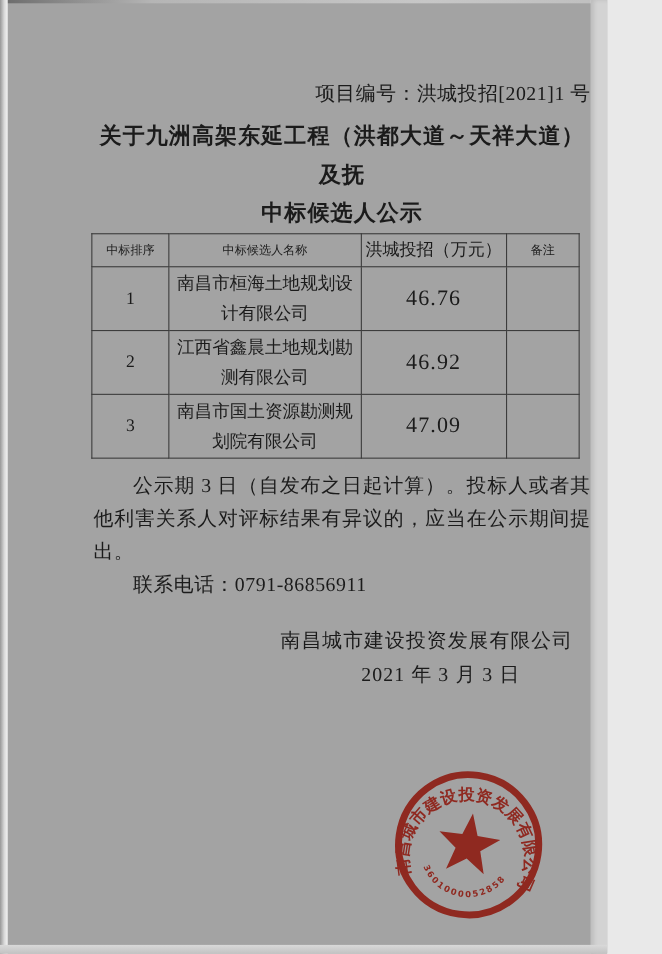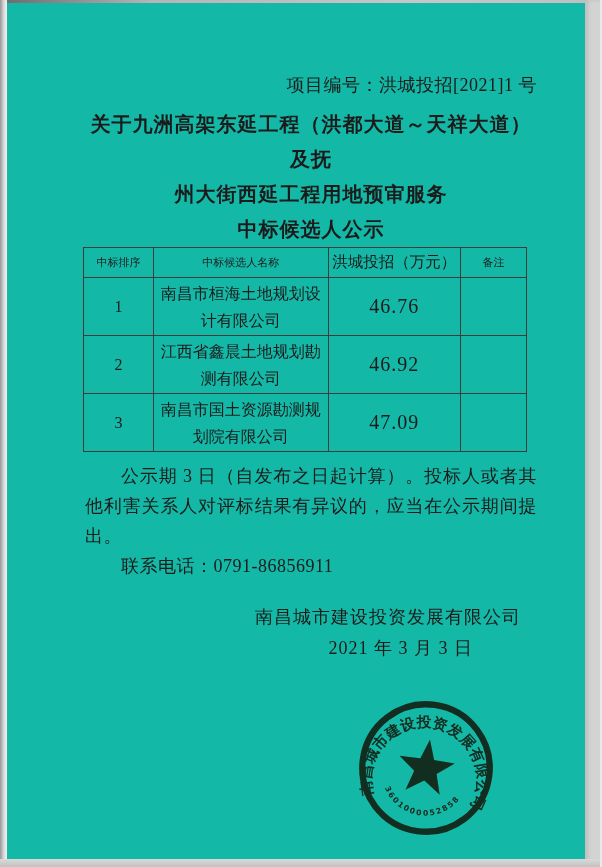--- a/index.html
+++ b/index.html
@@ -1,18 +1,18 @@
 <!DOCTYPE html>
 <html><head>
 <meta charset="utf-8">
 <style>
   html,body{margin:0;padding:0;background:#e9e9e9;}
   .page{
-    position:relative;width:600px;height:867px;overflow:hidden;
-    background:#14b8a6;color:#1b1b1b;
+    position:relative;width:552px;height:867px;overflow:hidden;
+    background:#a3a3a3;color:#1b1b1b;
     font-family:"Liberation Serif","DejaVu Serif",serif;
   }
   
   .edge-top{position:absolute;left:0;top:0;right:0;height:3px;
     background:linear-gradient(to right,#6a6a6a,#b5b5b5 25%,#c7c7c7 70%,#bfbfbf);}
   .edge-left{position:absolute;left:0;top:0;bottom:0;width:7px;
     background:linear-gradient(to right,#979797,#d8d8d8 55%,#f3f3f3);}
   .edge-right{position:absolute;right:0;top:0;bottom:0;width:15px;
     background:#d3d3d3;box-shadow:inset 3px 0 4px rgba(0,0,0,.10);}
   .edge-bottom{position:absolute;left:0;bottom:0;right:0;height:8px;
@@ -51,21 +51,20 @@
 <body>
 
 <div class="page">
 
   <div class="content">
 
     <p class="project-no">项目编号：洪城投招[2021]1 号</p>
 
     <h1 class="title">
       <div>关于九洲高架东延工程（洪都大道～天祥大道）及抚</div>
-      <div>州大街西延工程用地预审服务</div>
       <div>中标候选人公示</div>
     </h1>
 
 
     <table class="bid-table">
       <colgroup>
         <col style="width:70px">
           <col style="width:174px">
           <col style="width:132px">
           <col style="width:66px">

